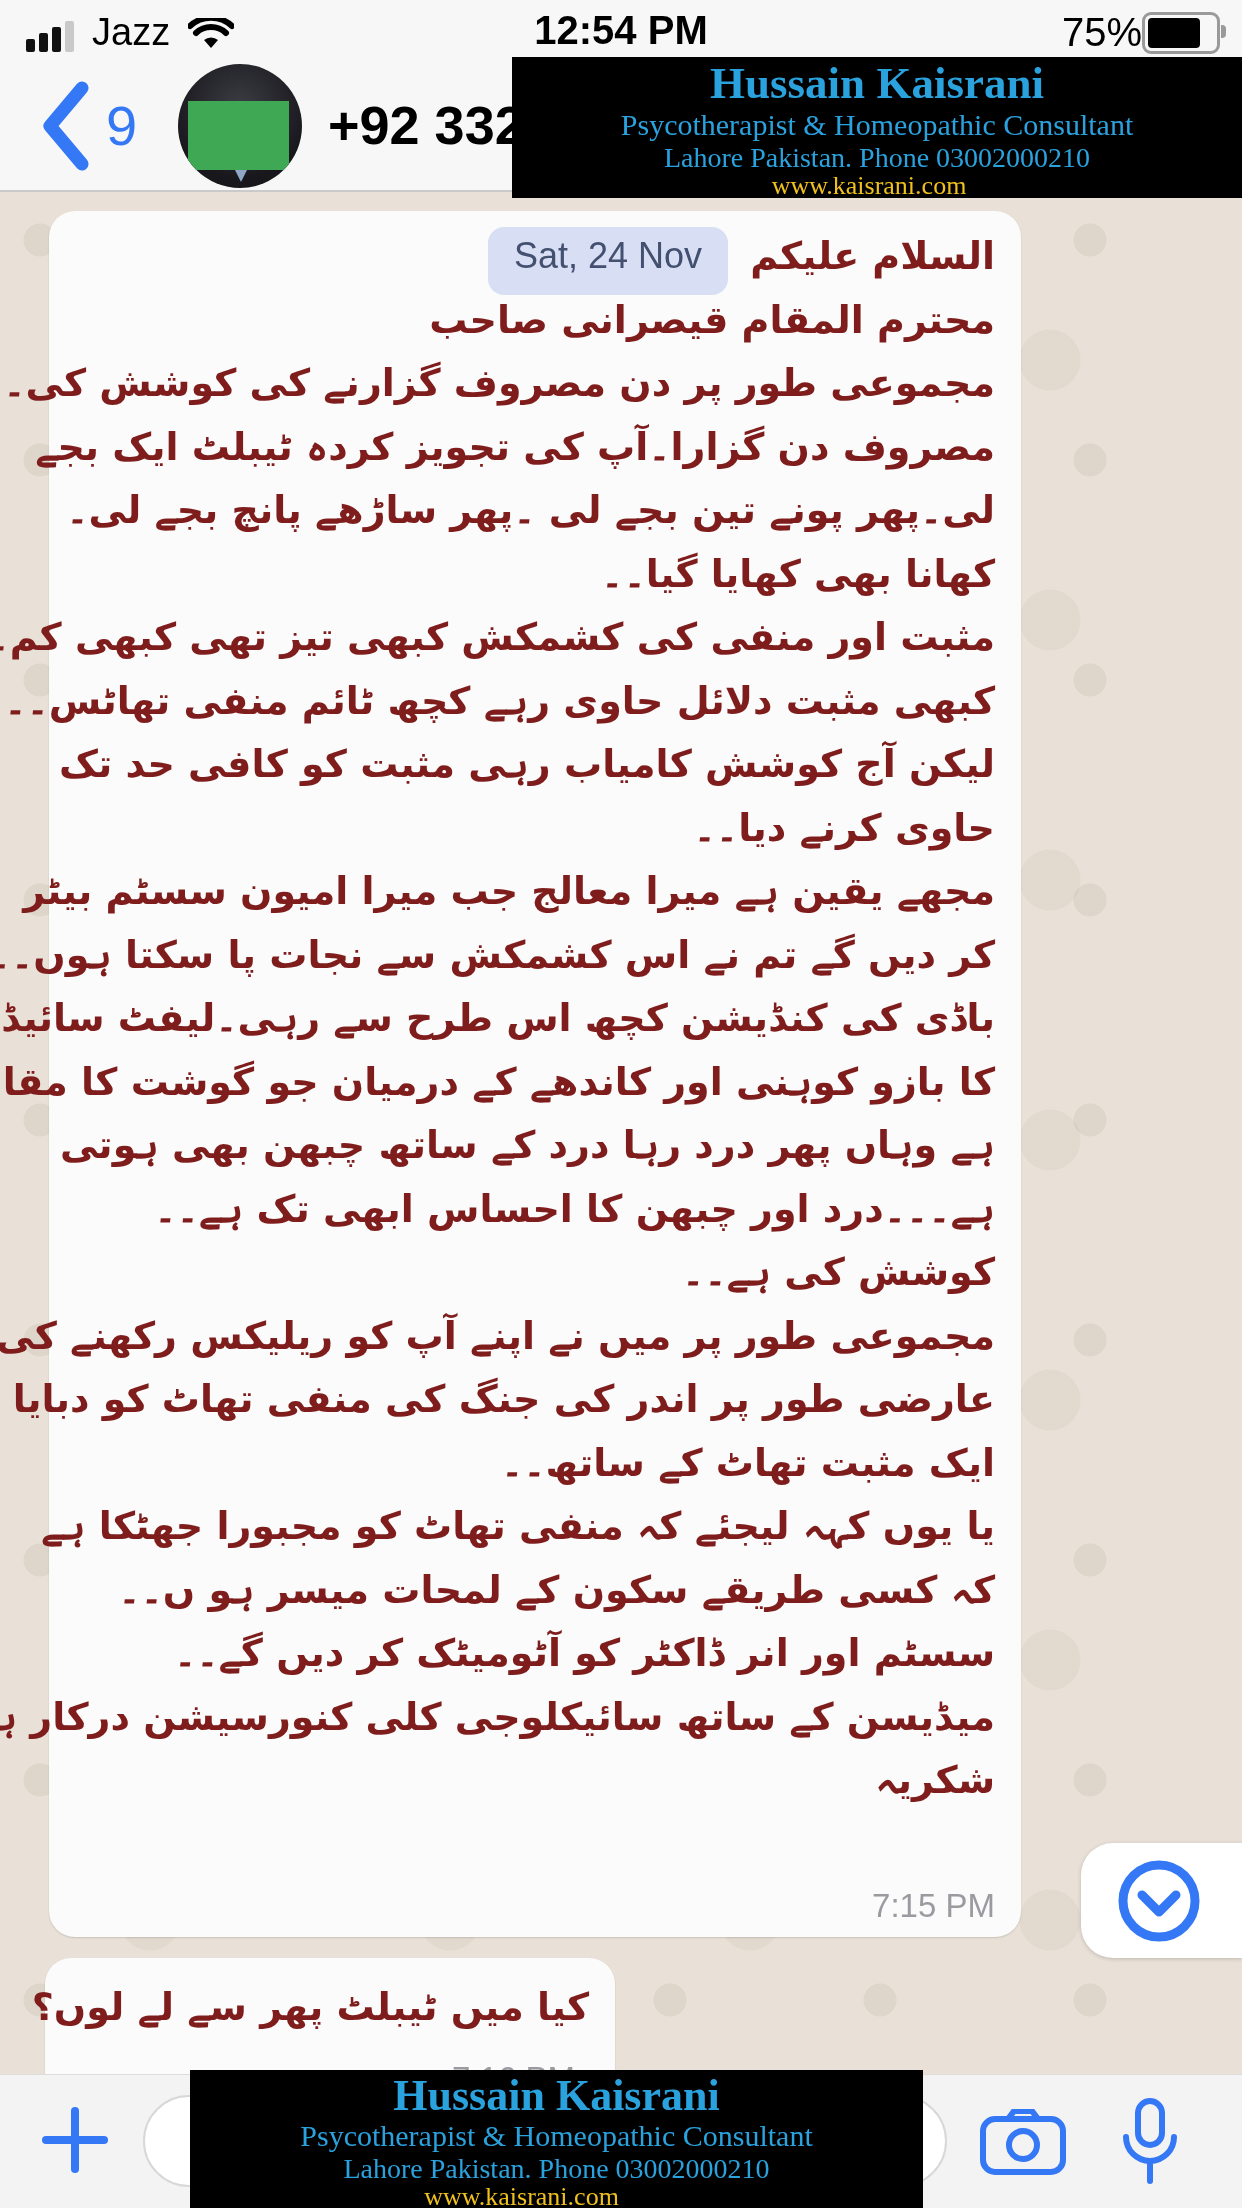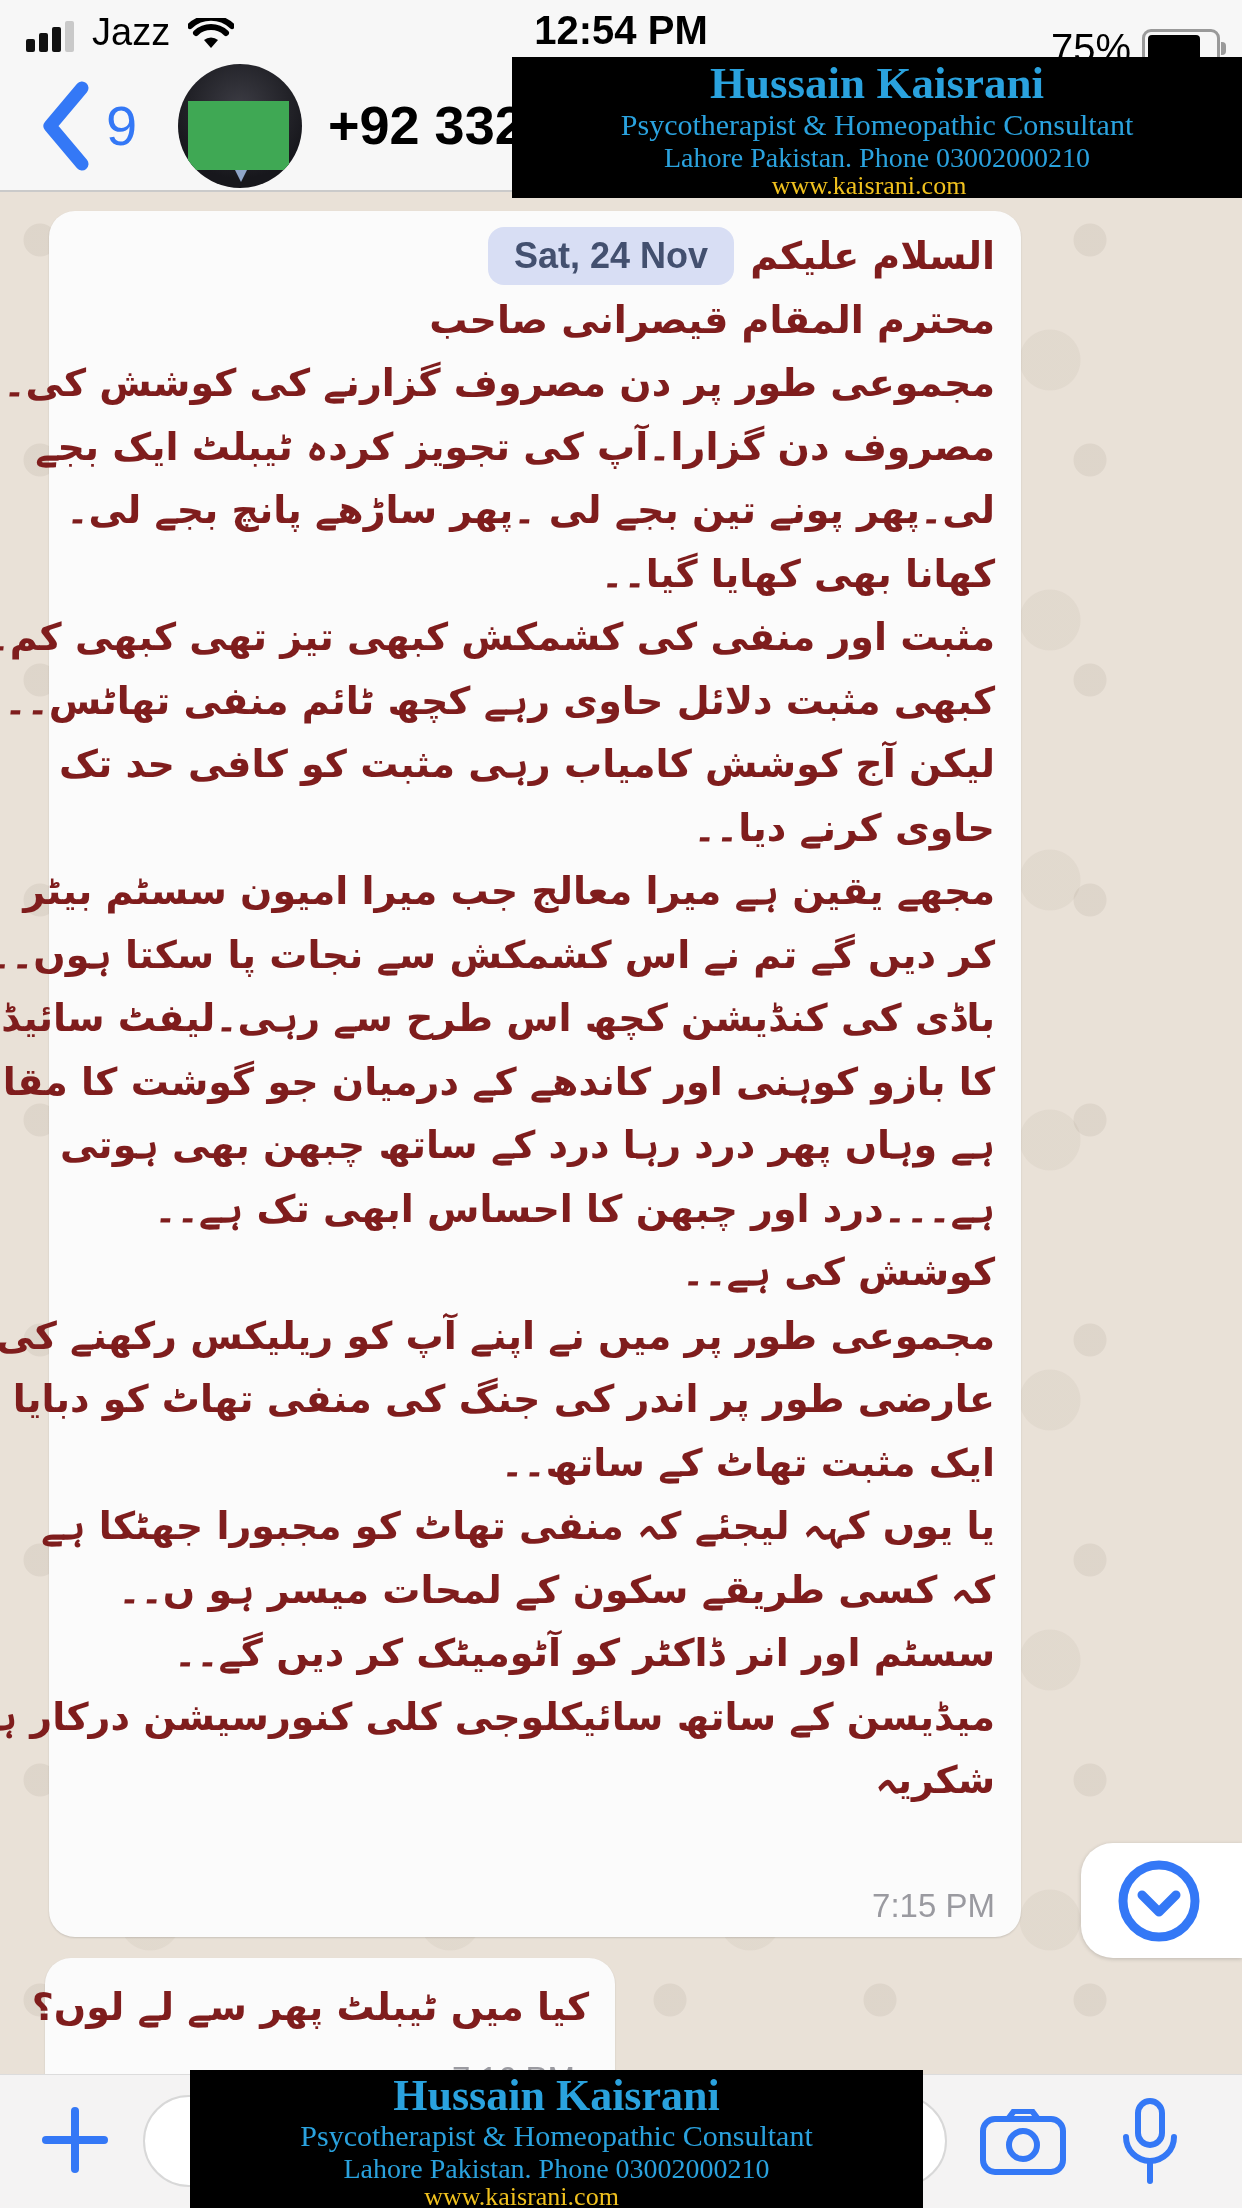--- a/index.html
+++ b/index.html
@@ -17,21 +17,21 @@
   .statusbar{position:absolute;left:0;top:0;right:0;height:62px;background:#f7f7f7;z-index:20;}
   .sb-left{position:absolute;left:26px;top:10px;display:flex;align-items:flex-end;gap:18px;}
   .bars{display:flex;align-items:flex-end;gap:4px;height:34px;padding-bottom:2px;}
   .bars i{display:block;width:9px;border-radius:2px;background:#111;}
   .bars i:nth-child(1){height:13px}.bars i:nth-child(2){height:19px}
   .bars i:nth-child(3){height:25px}.bars i:nth-child(4){height:31px;background:#c9c9c9}
   .carrier{font-size:38px;color:#000;line-height:44px;}
   .wifi{margin-bottom:2px}
   .sb-time{position:absolute;left:0;right:0;top:8px;text-align:center;
     font-size:40px;font-weight:700;color:#000;}
-  .sb-right{position:absolute;right:22px;top:26px;display:flex;align-items:flex-end;gap:11px;}
+  .sb-right{position:absolute;right:22px;top:10px;display:flex;align-items:center;gap:0;}
   .batt-pct{font-size:40px;color:#000;}
   .battery{position:relative;width:72px;height:36px;border:3px solid #9a9a9a;border-radius:9px;}
   .battery .fill{position:absolute;left:3px;top:3px;bottom:3px;width:72%;background:#000;border-radius:4px;}
   .battery .cap{position:absolute;right:-9px;top:10px;width:5px;height:13px;background:#9a9a9a;border-radius:0 4px 4px 0;}
   
   .navbar{position:absolute;left:0;top:62px;right:0;height:128px;background:#f7f7f7;
     border-bottom:2px solid #cacaca;z-index:20;}
   .back{position:absolute;left:40px;top:18px;display:flex;align-items:center;gap:16px;}
   .back-count{font-size:56px;color:#3478f6;line-height:92px;}
   .avatar{position:absolute;left:178px;top:2px;width:124px;height:124px;border-radius:50%;
@@ -55,22 +55,22 @@
   .bubble{position:absolute;background:#fbfbfb;border-radius:26px;
     box-shadow:0 1px 2px rgba(0,0,0,.14);z-index:1;}
   .bubble1{left:49px;top:21px;width:972px;height:1726px;}
   .bubble2{left:45px;top:1768px;width:570px;height:330px;}
   .msg-lines{position:absolute;top:14px;left:24px;right:26px;direction:rtl;text-align:right;}
   .msg-line{font-family:"DejaVu Sans",sans-serif;font-weight:700;font-size:38px;
     line-height:63.5px;color:#7f1d1d;white-space:nowrap;}
   .bubble2 .msg-line{line-height:70px;}
   .msg-time{position:absolute;right:26px;bottom:12px;font-size:33px;color:#9a9aa0;margin-top:10px;}
   .bubble2 .msg-time{right:40px;bottom:auto;top:92px;}
-  .date-pill{position:absolute;left:439px;top:16px;height:58px;padding:0 26px;
-    background:#d8def4;border-radius:16px;color:#43506f;font-weight:700;
+  .date-pill{position:absolute;left:439px;top:16px;height:68px;padding:0 26px;
+    background:#d8def4;border-radius:16px;color:#43506f;font-weight:400;
     font-size:36px;line-height:58px;z-index:2;}
   
   .scroll-btn{position:absolute;left:1081px;top:1653px;width:161px;height:115px;
     background:#fff;border-radius:32px 0 0 32px;z-index:6;
     box-shadow:0 1px 4px rgba(0,0,0,.18);display:flex;align-items:center;}
   .scroll-btn svg{margin-left:32px;}
   
   .composer{position:absolute;left:0;right:0;bottom:0;height:133px;background:#f4f3f3;
     border-top:1px solid #dcdcdc;z-index:10;}
   .plus-btn{position:absolute;left:40px;top:30px;width:70px;height:70px;}

